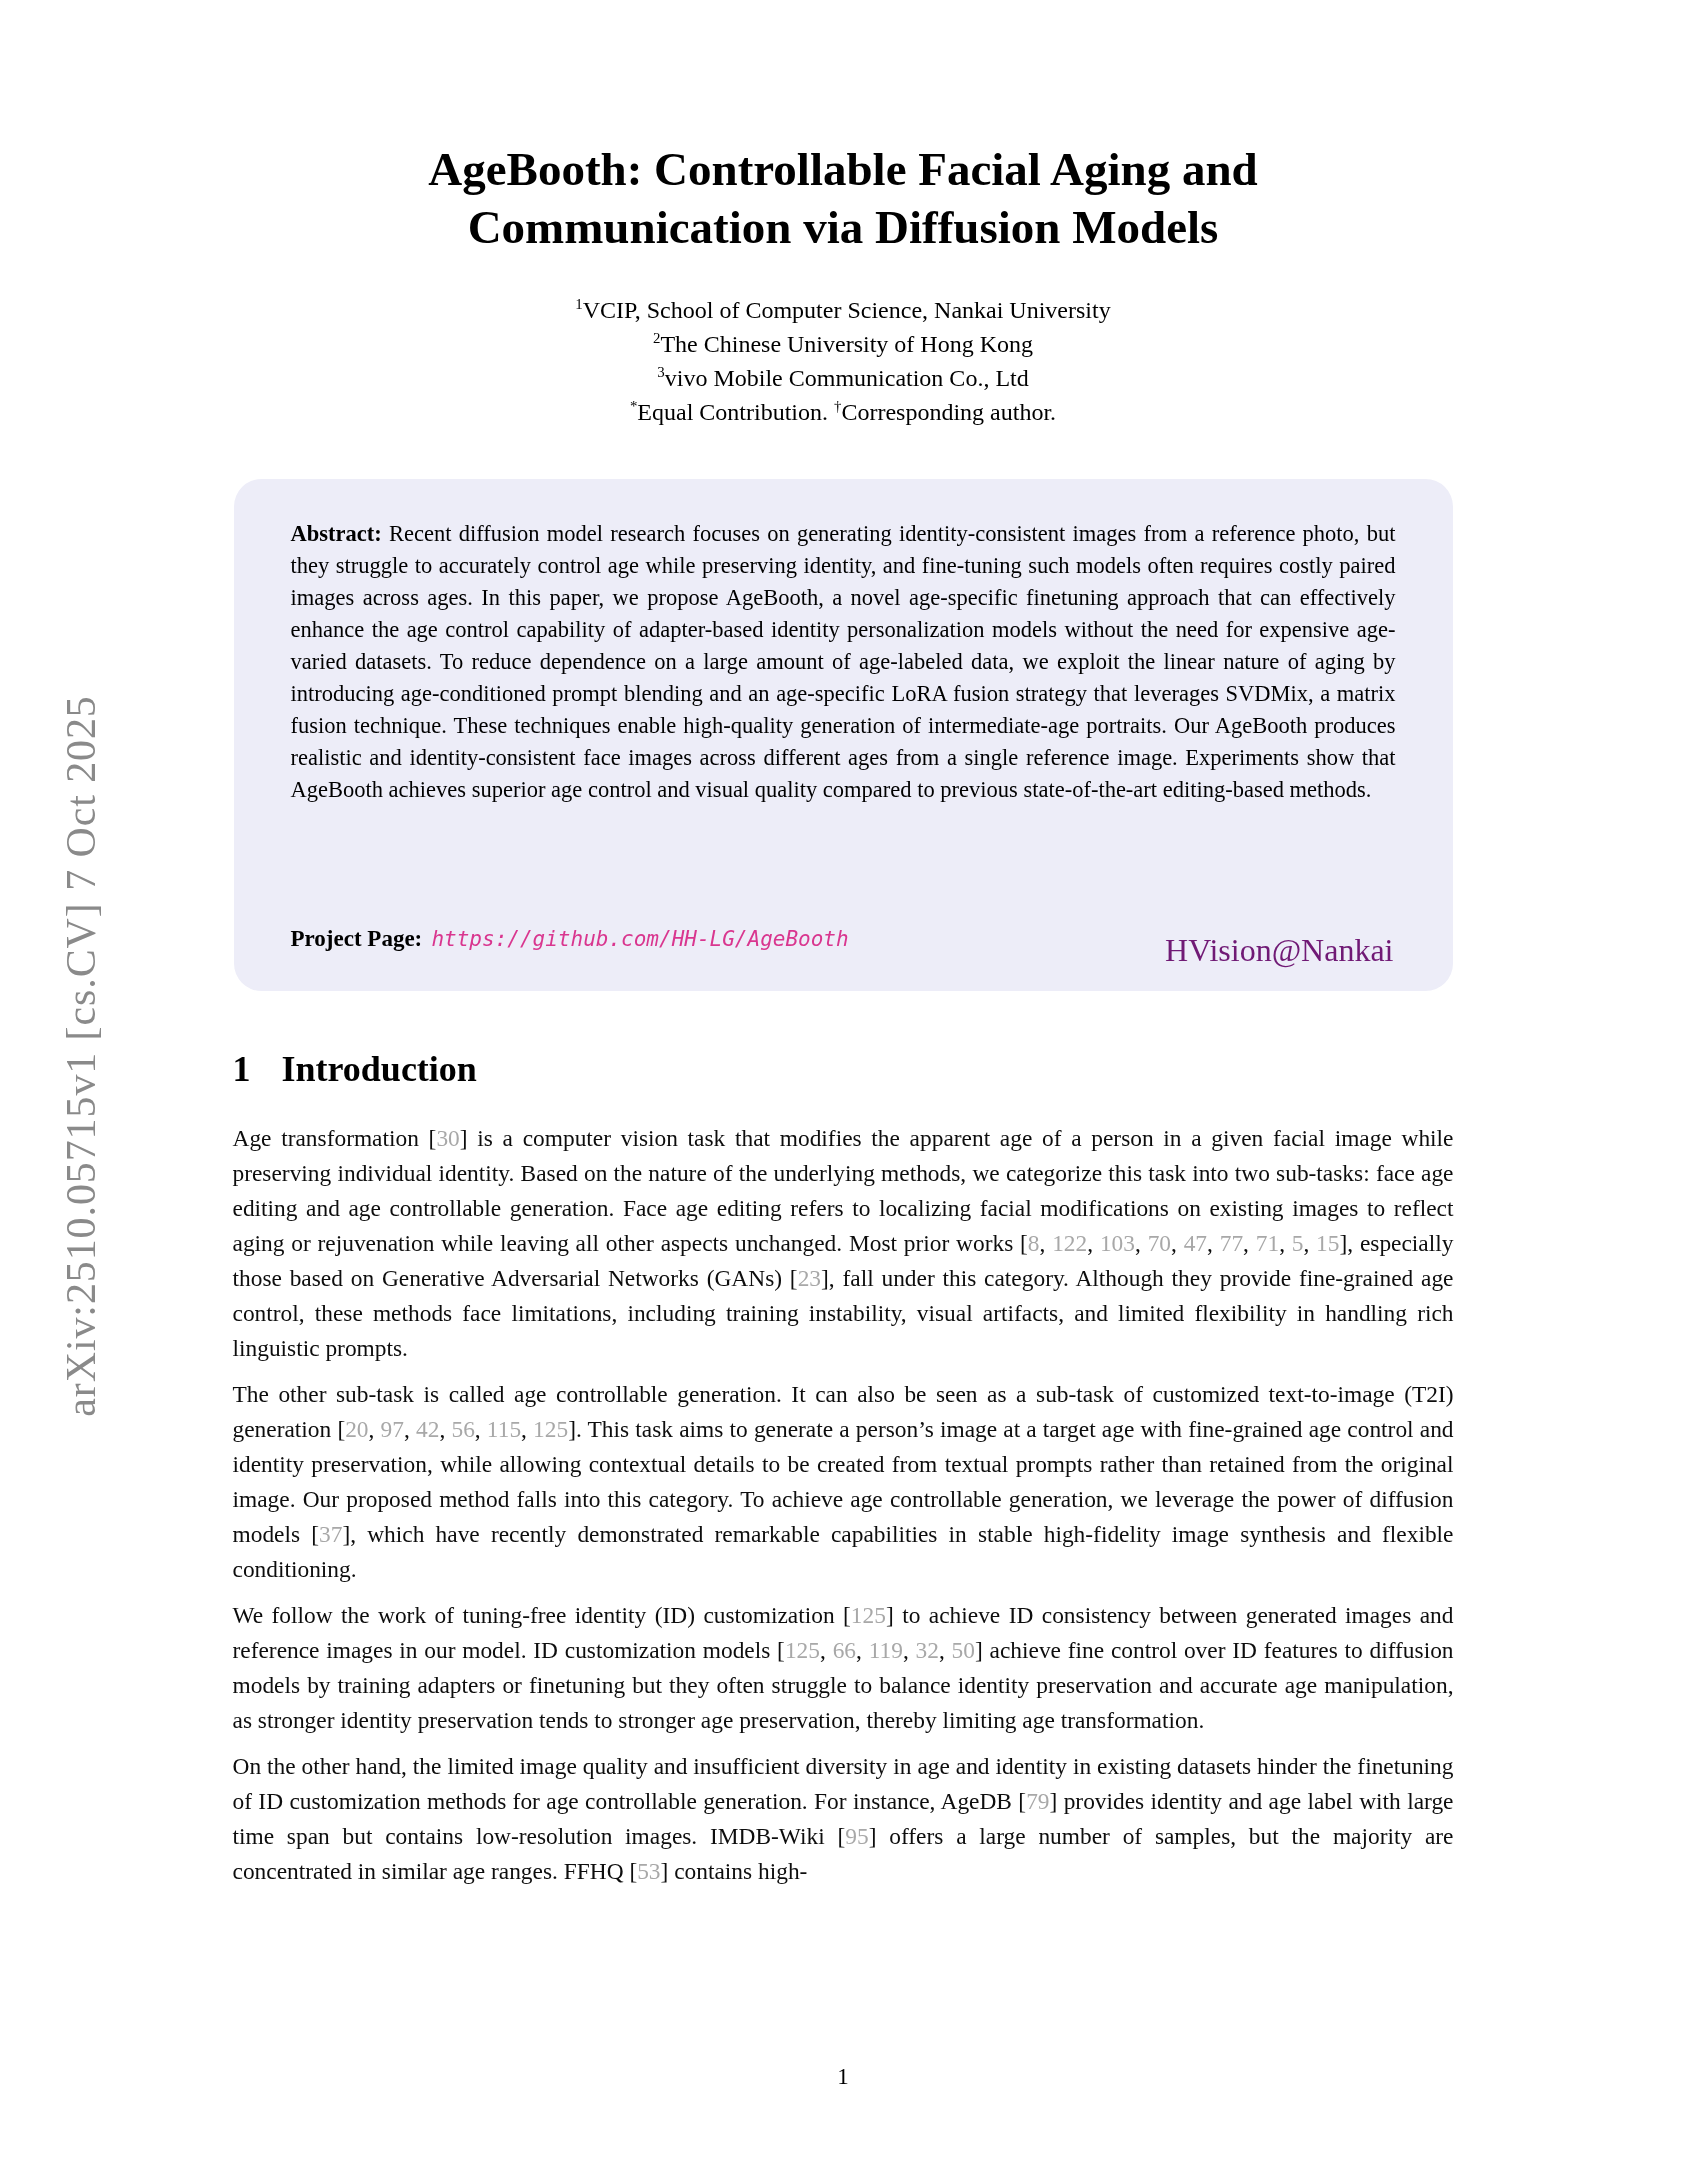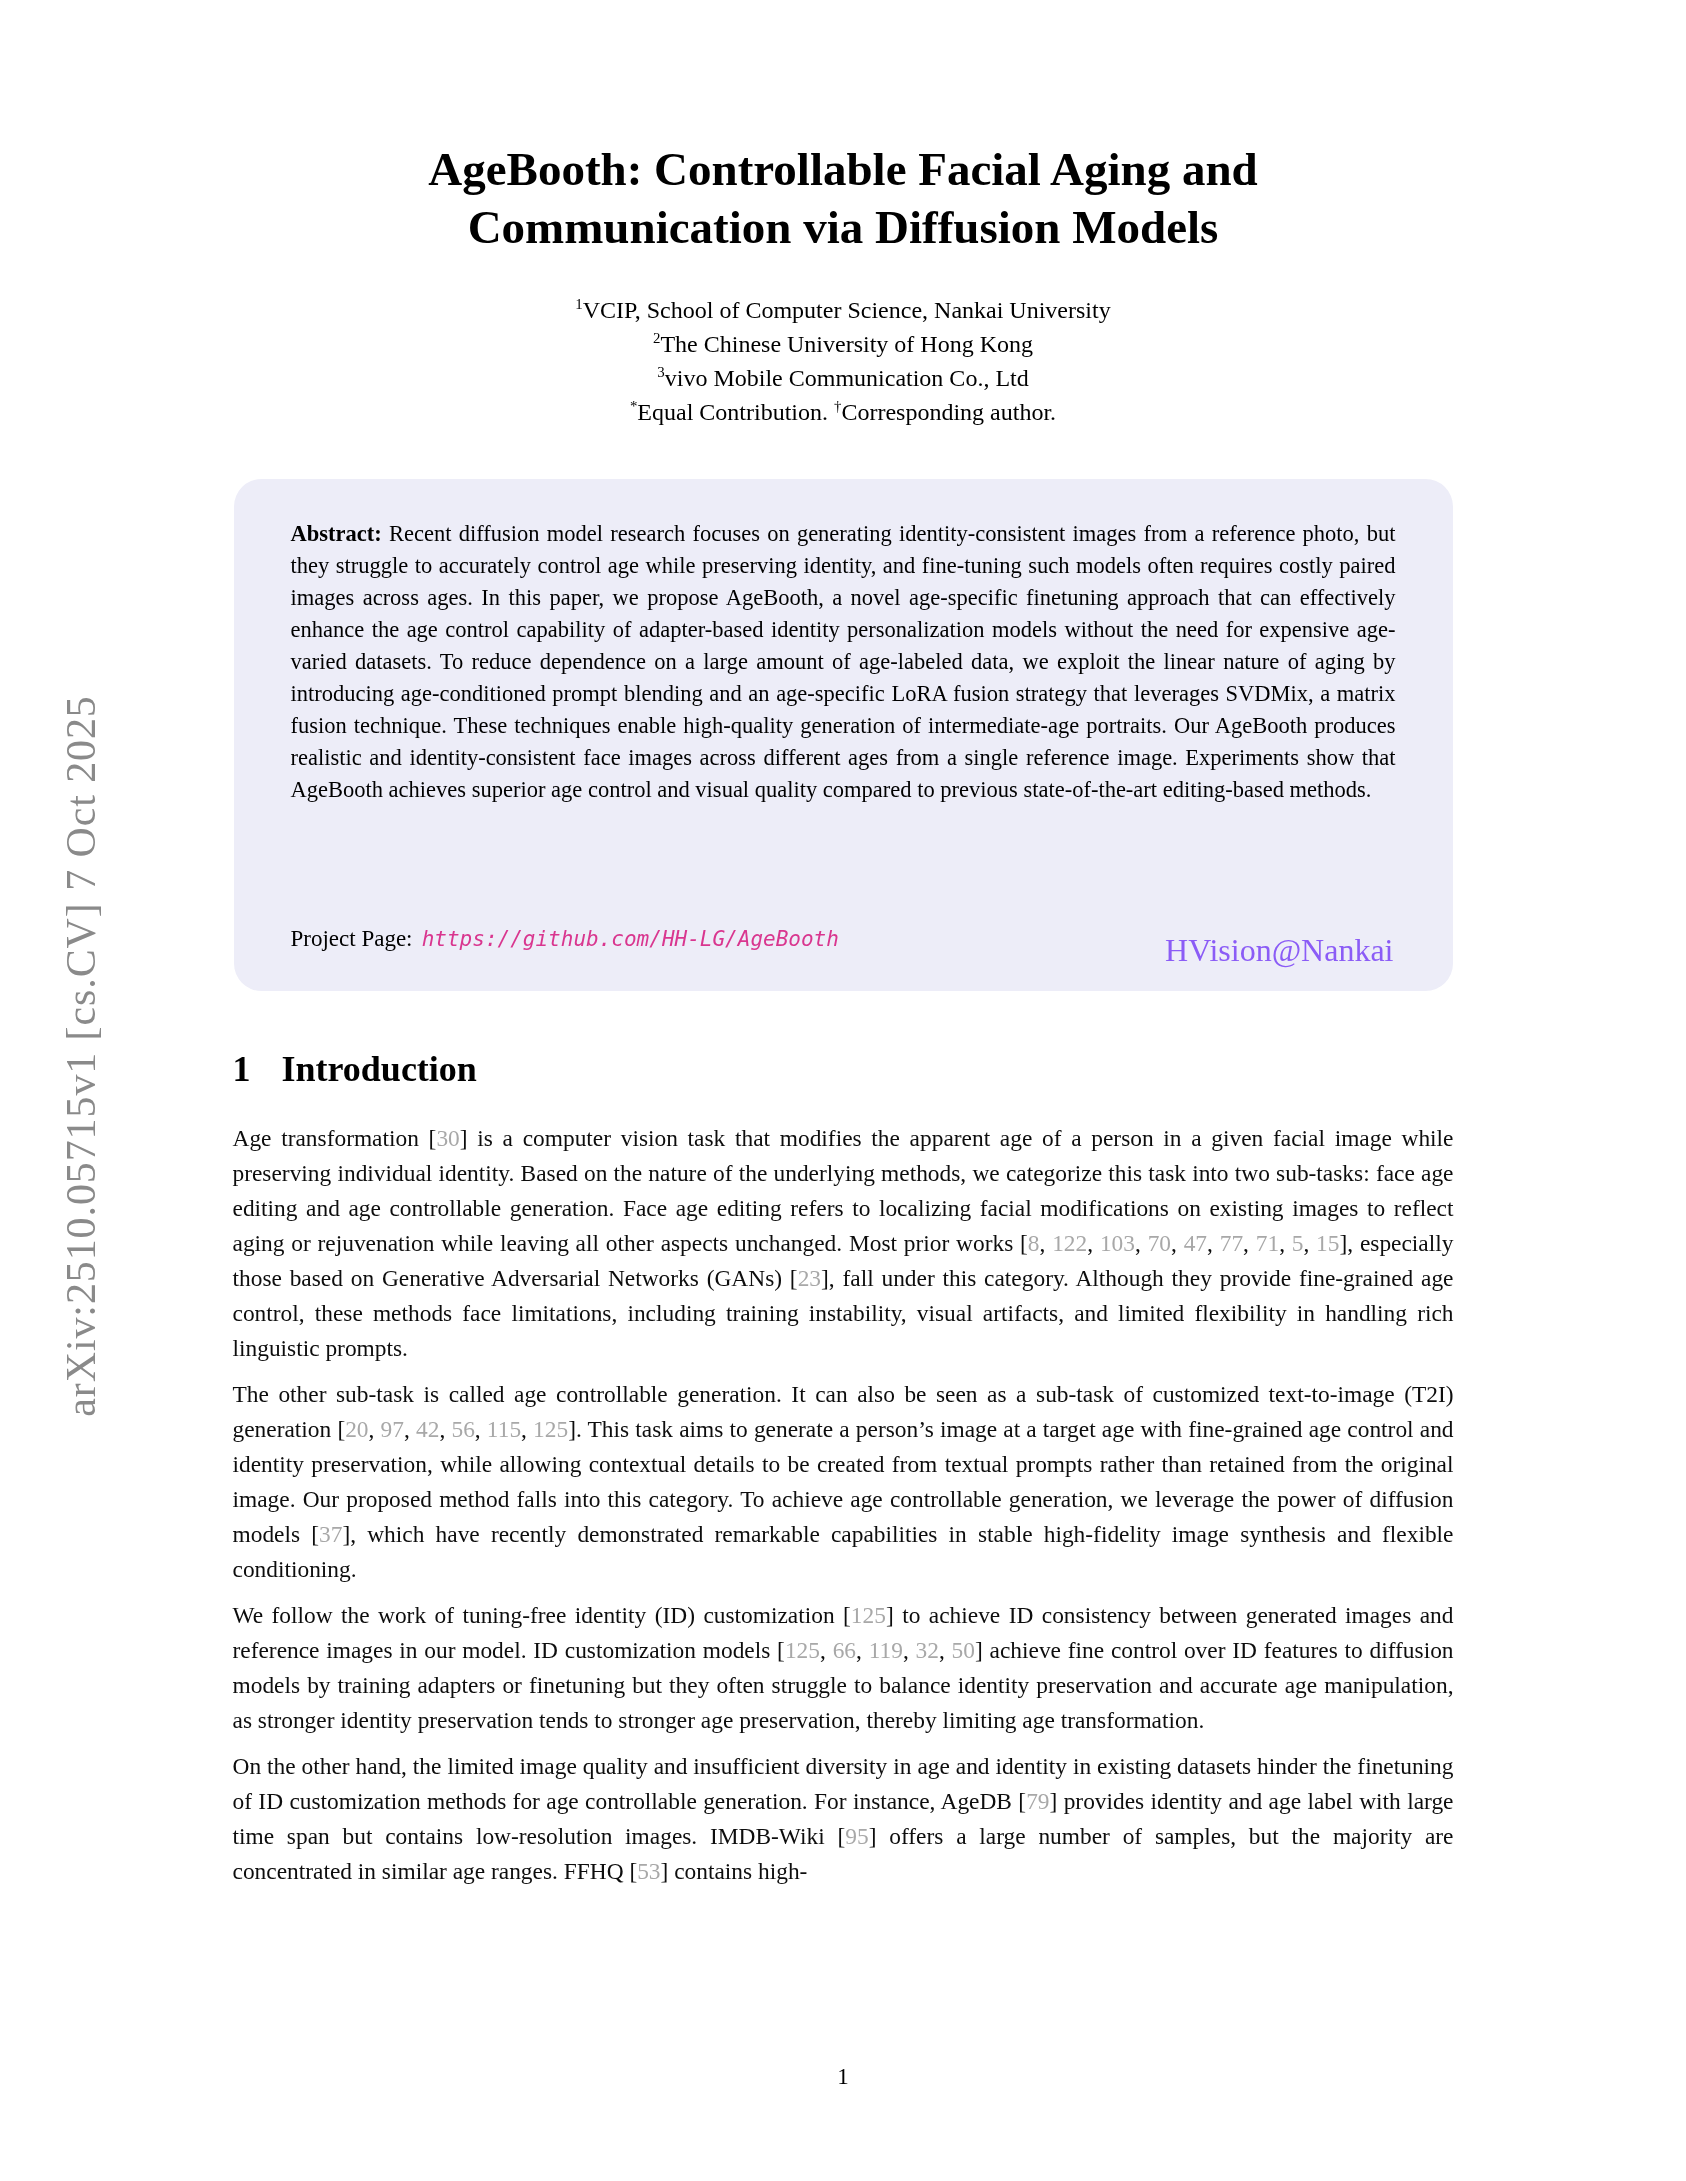--- a/index.html
+++ b/index.html
@@ -40,33 +40,33 @@
   .abstract-text {
     font-size:22.5px; line-height:32px;
     text-align:justify;
     color:#000;
   }
   .abstract-text b { font-weight:bold; }
   .project-row {
     position:absolute; left:57px; bottom:39px;
     font-size:23px;
   }
-  .pp-label { font-weight:normal; color:#000; }
+  .pp-label { font-weight:bold; color:#000; }
   .pp-url {
     font-family:"DejaVu Sans Mono","Liberation Mono",monospace;
     font-size:21px;
     color:#d9368f;
     text-decoration:none;
     margin-left:9.2px;
     font-style:italic;
   }
   .hvision {
     position:absolute; right:59px; bottom:22px;
     font-size:32px;
-    color:#8b5cf6;
+    color:#701a75;
   }
 
   .content { width:1221px; margin:0 auto; }
   .section-heading {
     margin-top:57px;
     font-size:36px; font-weight:bold; color:#000;
   }
   .section-heading .sec-num { margin-right:31px; }
   .content p {
     margin-top:11px;

